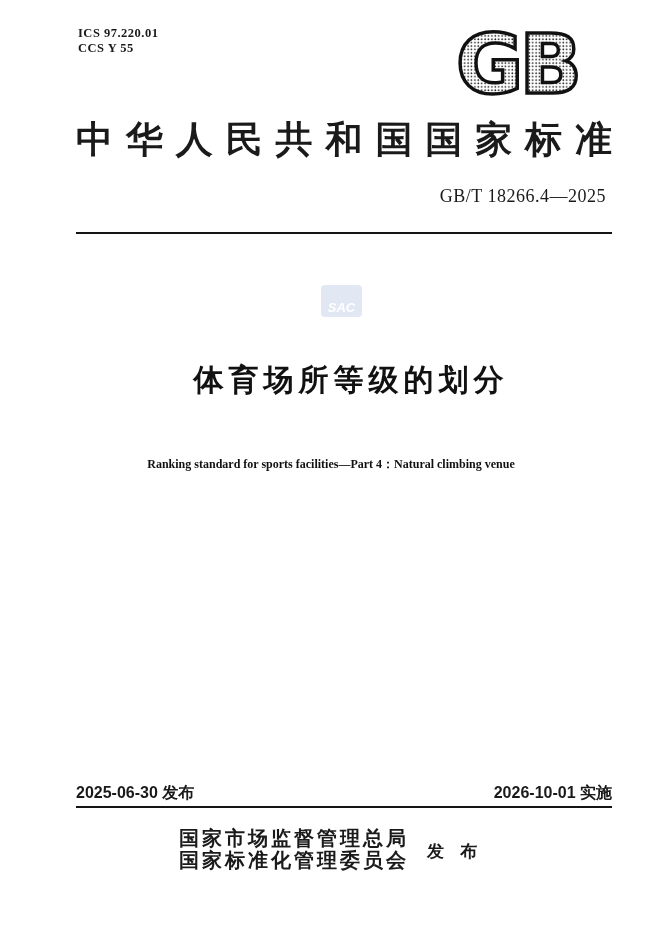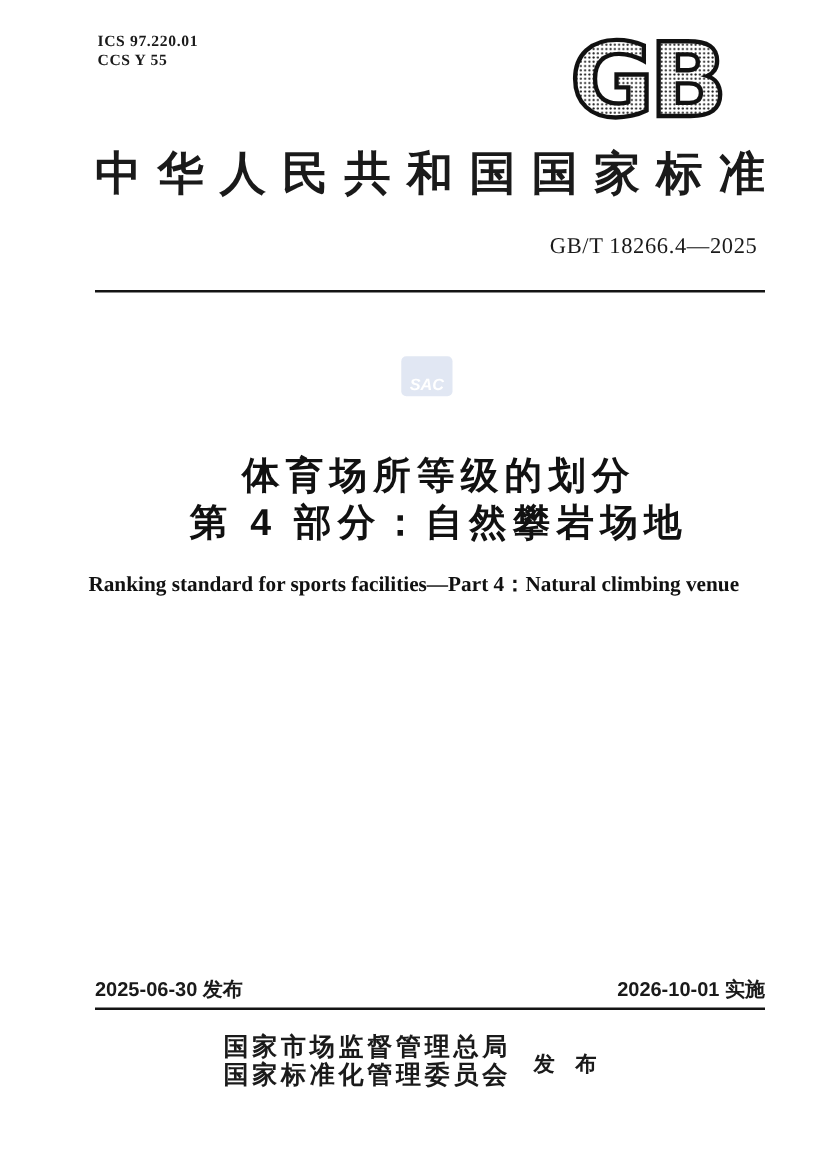--- a/index.html
+++ b/index.html
@@ -106,21 +106,21 @@
   .title-line1 { top: 360px; }
   .title-line2 { top: 398px; }
   .title-en {
     position: absolute;
     left: 0;
     right: 0;
     top: 456px;
     text-align: center;
     font-family: "Liberation Serif", "DejaVu Serif", serif;
     font-weight: bold;
-    font-size: 17px;
+    font-size: 12px;
     color: #111;
   }
   
   .dates {
     position: absolute;
     left: 76px;
     right: 50px;
     top: 783px;
     display: flex;
     justify-content: space-between;
@@ -185,21 +185,20 @@
 
   <div class="std-number">GB/T 18266.4—2025</div>
 
   <div class="rule rule-top"></div>
 
   <div class="watermark">
     <span>SAC</span>
   </div>
 
   <div class="title-zh title-line1">体育场所等级的划分</div>
-  <div class="title-zh title-line2">第 4 部分：自然攀岩场地</div>
 
   <div class="title-en">Ranking standard for sports facilities—Part 4：Natural climbing venue</div>
 
   <div class="dates">
     <div class="date-item">
       <span>2025-06-30</span>
       <span>发布</span>
     </div>
     <div class="date-item">
       <span>2026-10-01</span>

